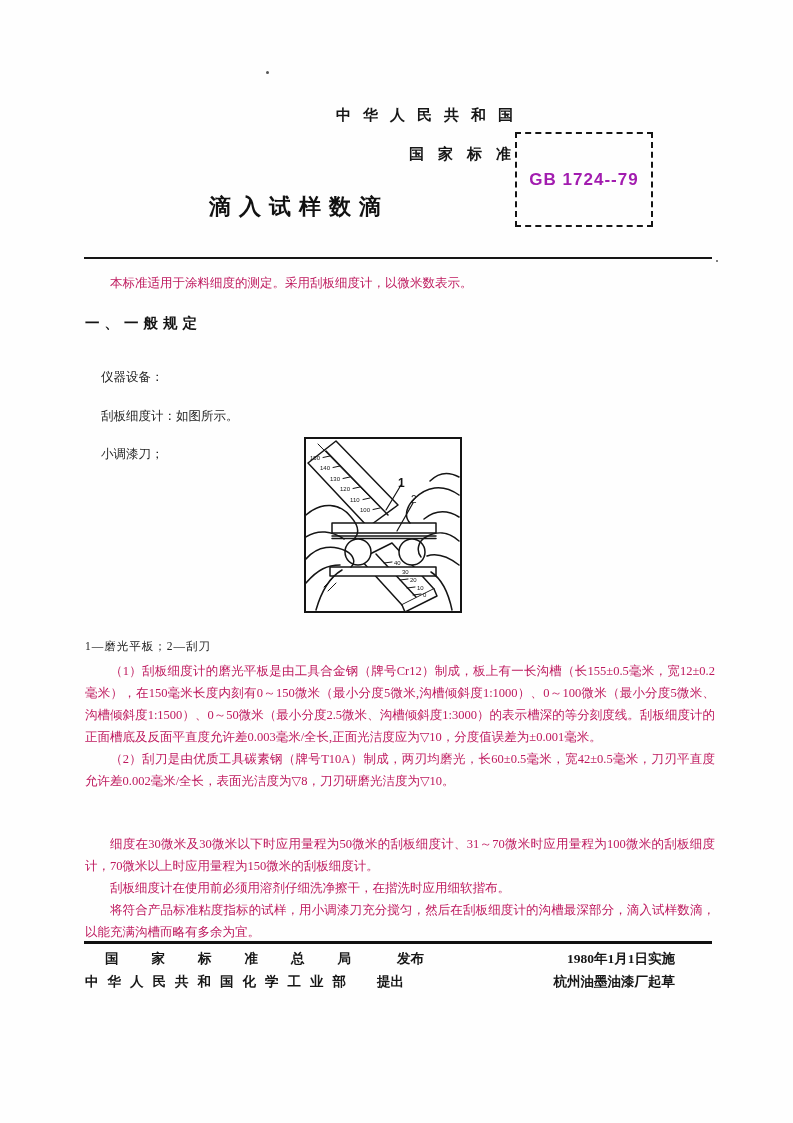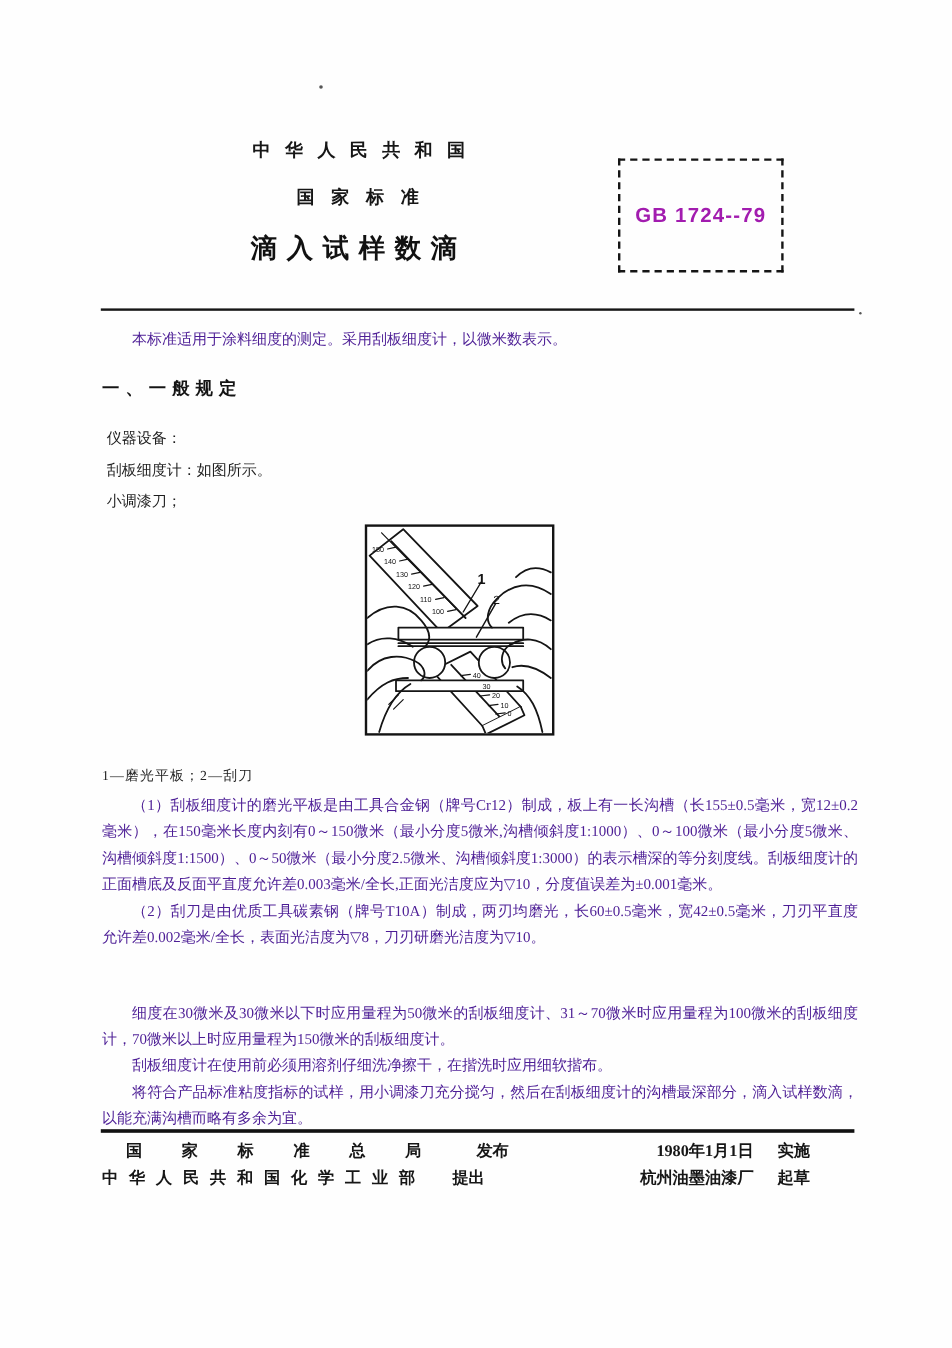--- a/index.html
+++ b/index.html
@@ -15,26 +15,25 @@
     overflow: hidden;
   }
   .abs { position: absolute; }
 
   
   .speck { position:absolute; background:#555; border-radius:50%; }
 
   
   .hdr-line {
     left: 85px; width: 440px;
-    text-align: center;
+    text-align: right;
     font-weight: bold;
     font-size: 15px;
     color: #161616;
     white-space: nowrap;
-    margin-top: 10px;
   }
   .hdr-country { top: 106px; letter-spacing: 12px; }
   .hdr-type    { top: 145px; letter-spacing: 14px; }
   .doc-title {
     top: 192px; left: 85px; width: 428px;
     text-align: center;
     font-weight: bold;
     font-size: 22px;
     letter-spacing: 8px;
     color: #111;
@@ -54,38 +53,38 @@
     font-family: "Liberation Sans", "DejaVu Sans", sans-serif;
     color: #a21caf;
   }
   .rule-top { left: 84px; top: 257px; width: 628px; height: 2px; background: #161616; }
 
   
   .bodytext {
     font-size: 12.5px;
     line-height: 22px;
     text-align: justify;
-    color: #4c1d95;
+    color: #be185d;
   }
   .bodytext p { margin: 0; text-indent: 2em; }
   .intro { left: 85px; top: 272px; width: 630px; }
 
   .sec-heading {
     left: 85px; width: 628px;
     font-weight: bold;
     font-size: 14.5px;
     letter-spacing: 5px;
     color: #141414;
     white-space: nowrap;
   }
   .h-general { top: 314px; }
   .h-method  { top: 806px; }
 
   .equip-list { left: 85px; top: 350px; width: 630px; font-size: 12.5px; line-height: 22.5px; color:#1d1d1d; }
-  .equip-list div { margin: 4px; }
+  .equip-list div { margin: 16px; }
 
   
   .figure-box {
     left: 304px; top: 437px;
     width: 158px; height: 176px;
     border: 2px solid #141414;
     box-sizing: border-box;
     background: #fff;
   }
   .fig-caption {
@@ -103,21 +102,21 @@
   .footer {
     left: 85px; top: 950px; width: 590px;
     font-size: 13.5px;
     font-weight: bold;
     color: #161616;
   }
   .f-row { display: flex; justify-content: space-between; align-items: baseline; height: 23px; white-space: nowrap; }
   .f-left { display: flex; align-items: baseline; }
   .f-org-spaced { display: inline-block; width: 292px; letter-spacing: 33px; margin-left: 20px; }
   .f-org-normal { display: inline-block; width: 292px; letter-spacing: 9px; }
-  .f-right { display: flex; align-items: flex-start; gap: 20px; }
+  .f-right { display: flex; align-items: flex-start; }
 
   svg text {
     font-family: "Liberation Sans", "DejaVu Sans", sans-serif;
     fill: #141414;
   }
 </style>
 </head>
 <body>
 
 <div class="page">

